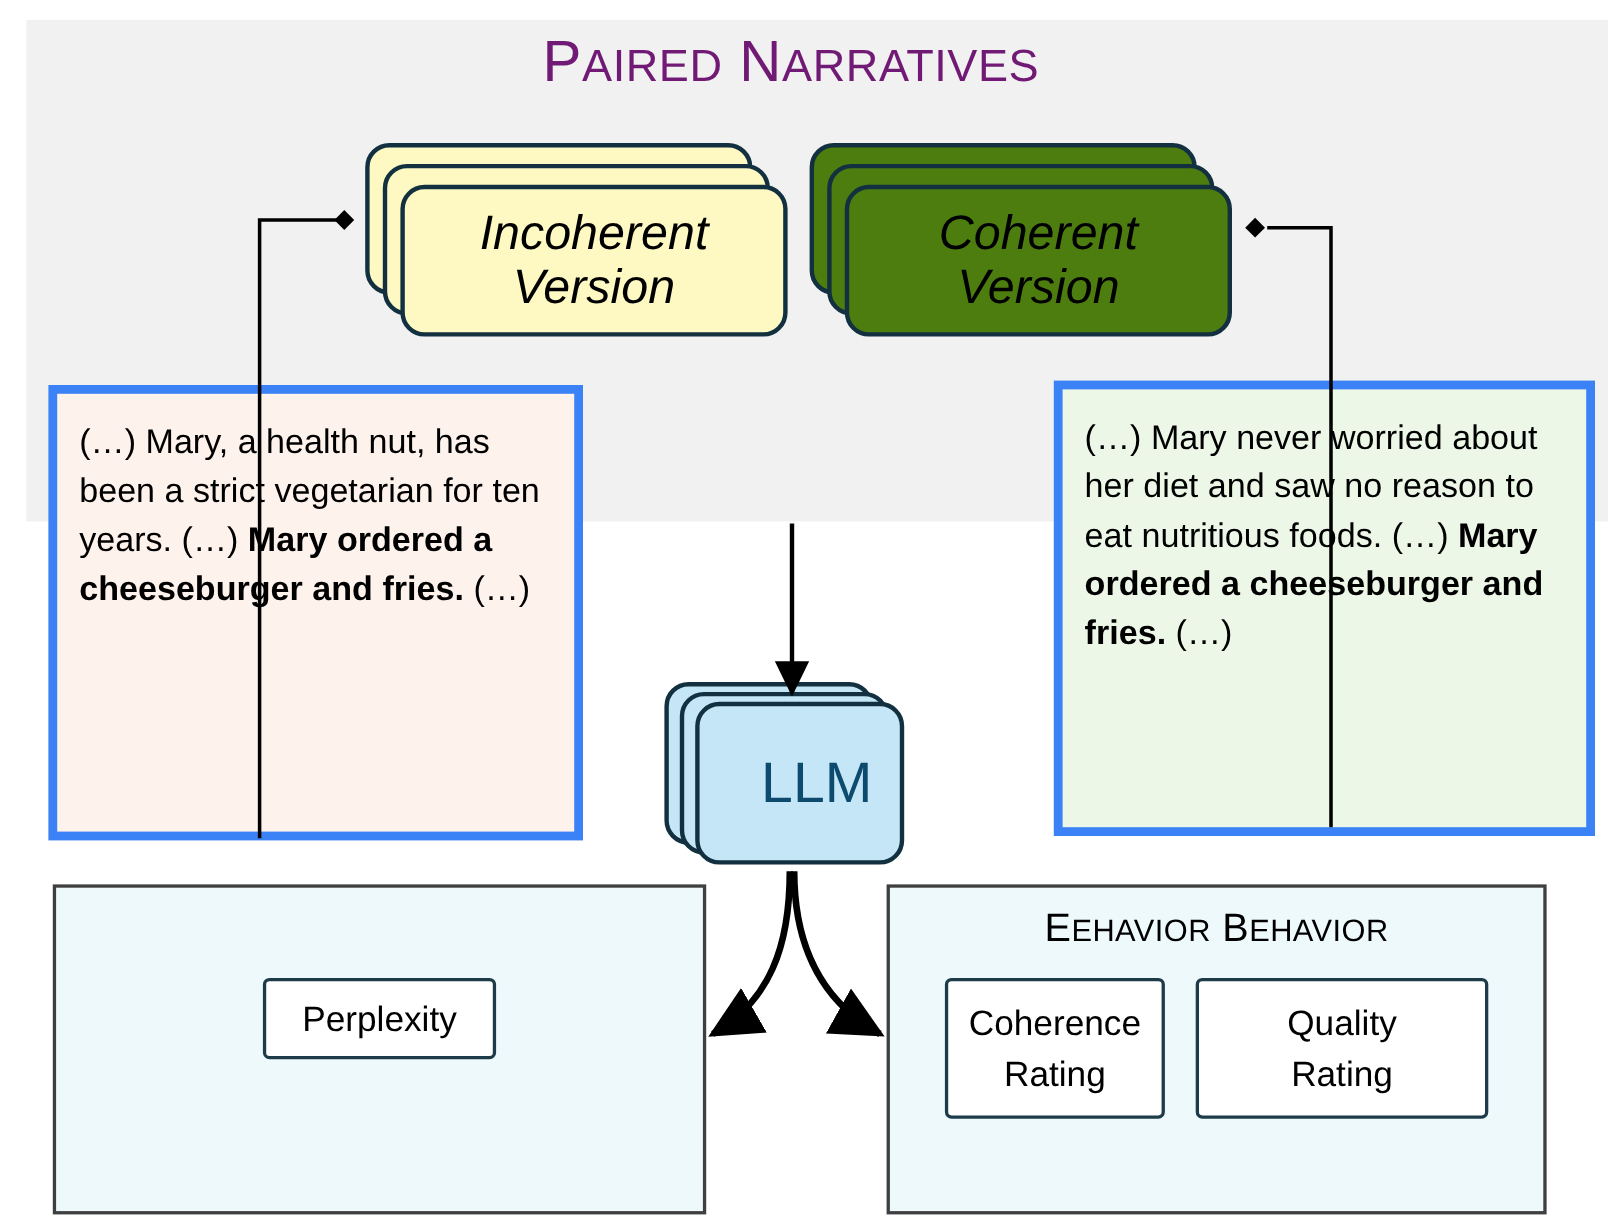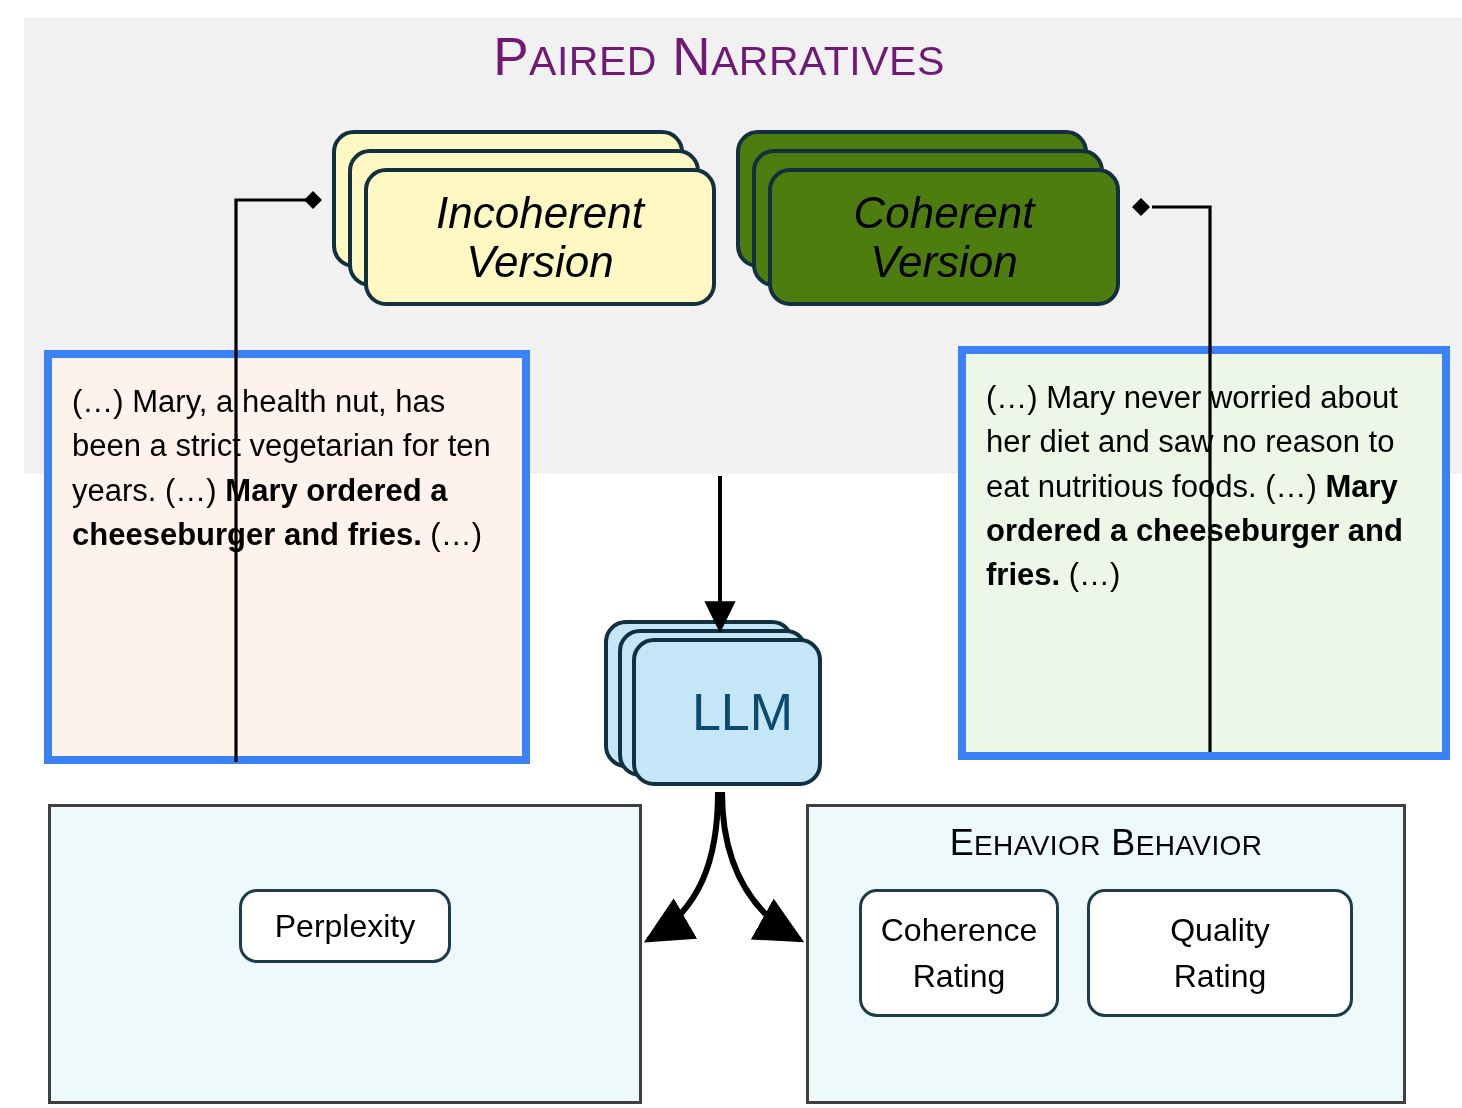--- a/index.html
+++ b/index.html
@@ -153,21 +153,21 @@
     position: absolute;
     left: 0; right: 0;
     top: 82px;
     display: flex;
     justify-content: center;
     gap: 28px;
   }
   .pill {
     background: #ffffff;
     border: 3.5px solid #1d3b49;
-    border-radius: 18px;
+    border-radius: 6px;
     box-sizing: border-box;
     display: flex;
     align-items: center;
     justify-content: center;
     text-align: center;
     font-size: 32px;
     line-height: 1.45;
     color: #000;
   }
   .pill-1line { width: 212px; height: 74px; }

